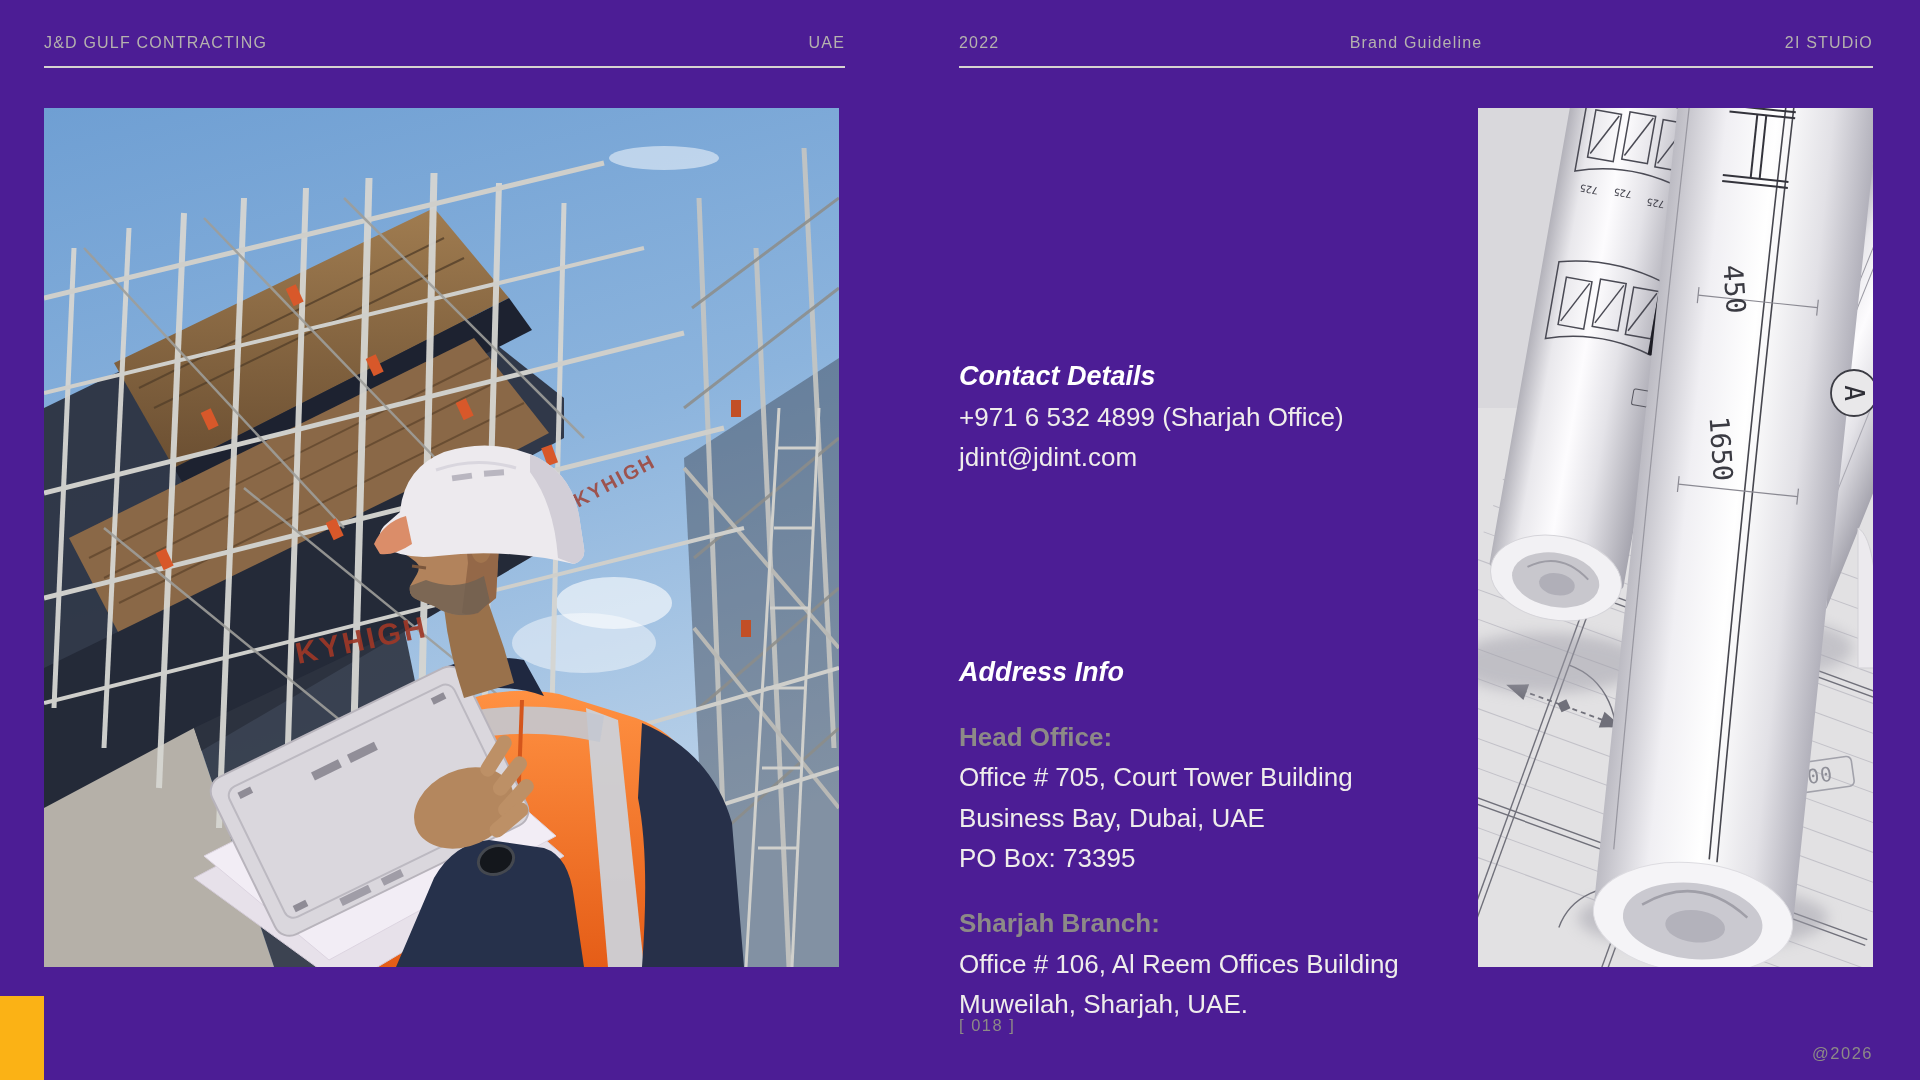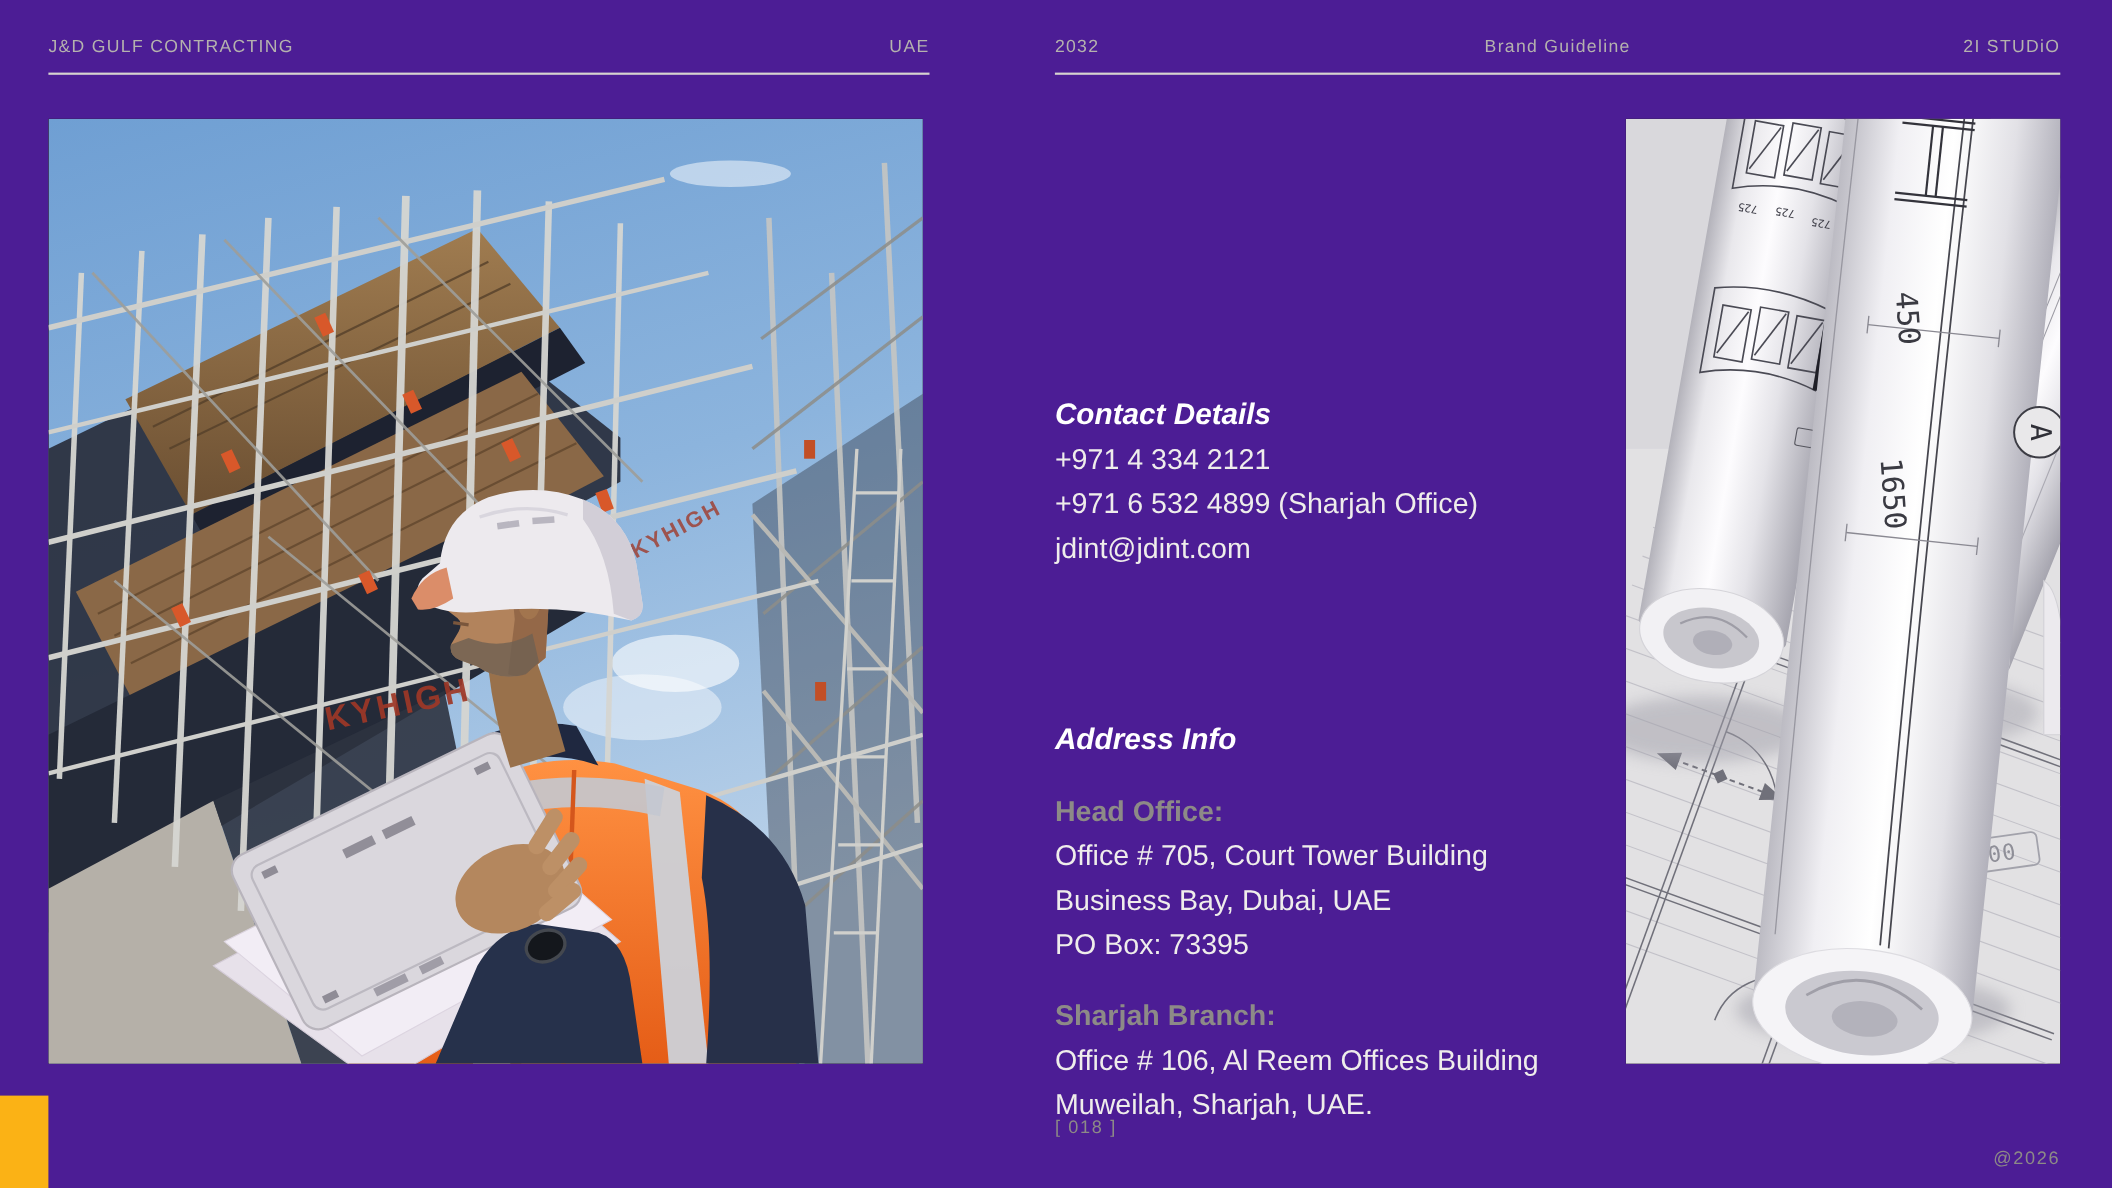--- a/index.html
+++ b/index.html
@@ -47,21 +47,21 @@
 
 <div class="slide">
 
   <div class="rule-group rule-left">
     <span>J&amp;D GULF CONTRACTING</span>
     <span>UAE</span>
   </div>
 
   <div class="rule-group rule-right">
     <span class="rule-center">Brand Guideline</span>
-    <span class="pos">2032</span>
+    <span class="pos">2022</span>
     <span class="pos">2I STUDiO</span>
   </div>
 
   <figure class="photo photo-left" style="margin:0" aria-label="Engineer in orange hi-vis vest and white hard hat holding a laptop and drawings in front of scaffolding">
     <svg viewBox="0 0 795 859">
       <defs>
         <linearGradient id="sky" x1="0" y1="0" x2="0.25" y2="1">
           <stop offset="0" stop-color="#6f9fd3"></stop>
             <stop offset="0.5" stop-color="#8cb4dd"></stop>
             <stop offset="1" stop-color="#bed4ea"></stop>
@@ -393,21 +393,20 @@
       <g>
         <circle cx="376" cy="285" r="23" fill="#e9e8ea" stroke="#3c3c44" stroke-width="1.8"></circle>
         <text x="376" y="285" transform="rotate(90 376 285)" font-size="26" fill="#2f2f37" text-anchor="middle" dominant-baseline="central" font-family="DejaVu Sans Mono, monospace">A</text>
       </g>
     </svg>
   </figure>
 
 
   <div class="block block-contact">
     <div class="hd">Contact Details</div>
-    <div>+971 4 334 2121</div>
     <div>+971 6 532 4899 (Sharjah Office)</div>
     <div>jdint@jdint.com</div>
   </div>
 
   <div class="block block-address">
     <div class="hd">Address Info</div>
     <div class="lbl">Head Office:</div>
     <div>Office # 705, Court Tower Building</div>
     <div>Business Bay, Dubai, UAE</div>
     <div>PO Box: 73395</div>

